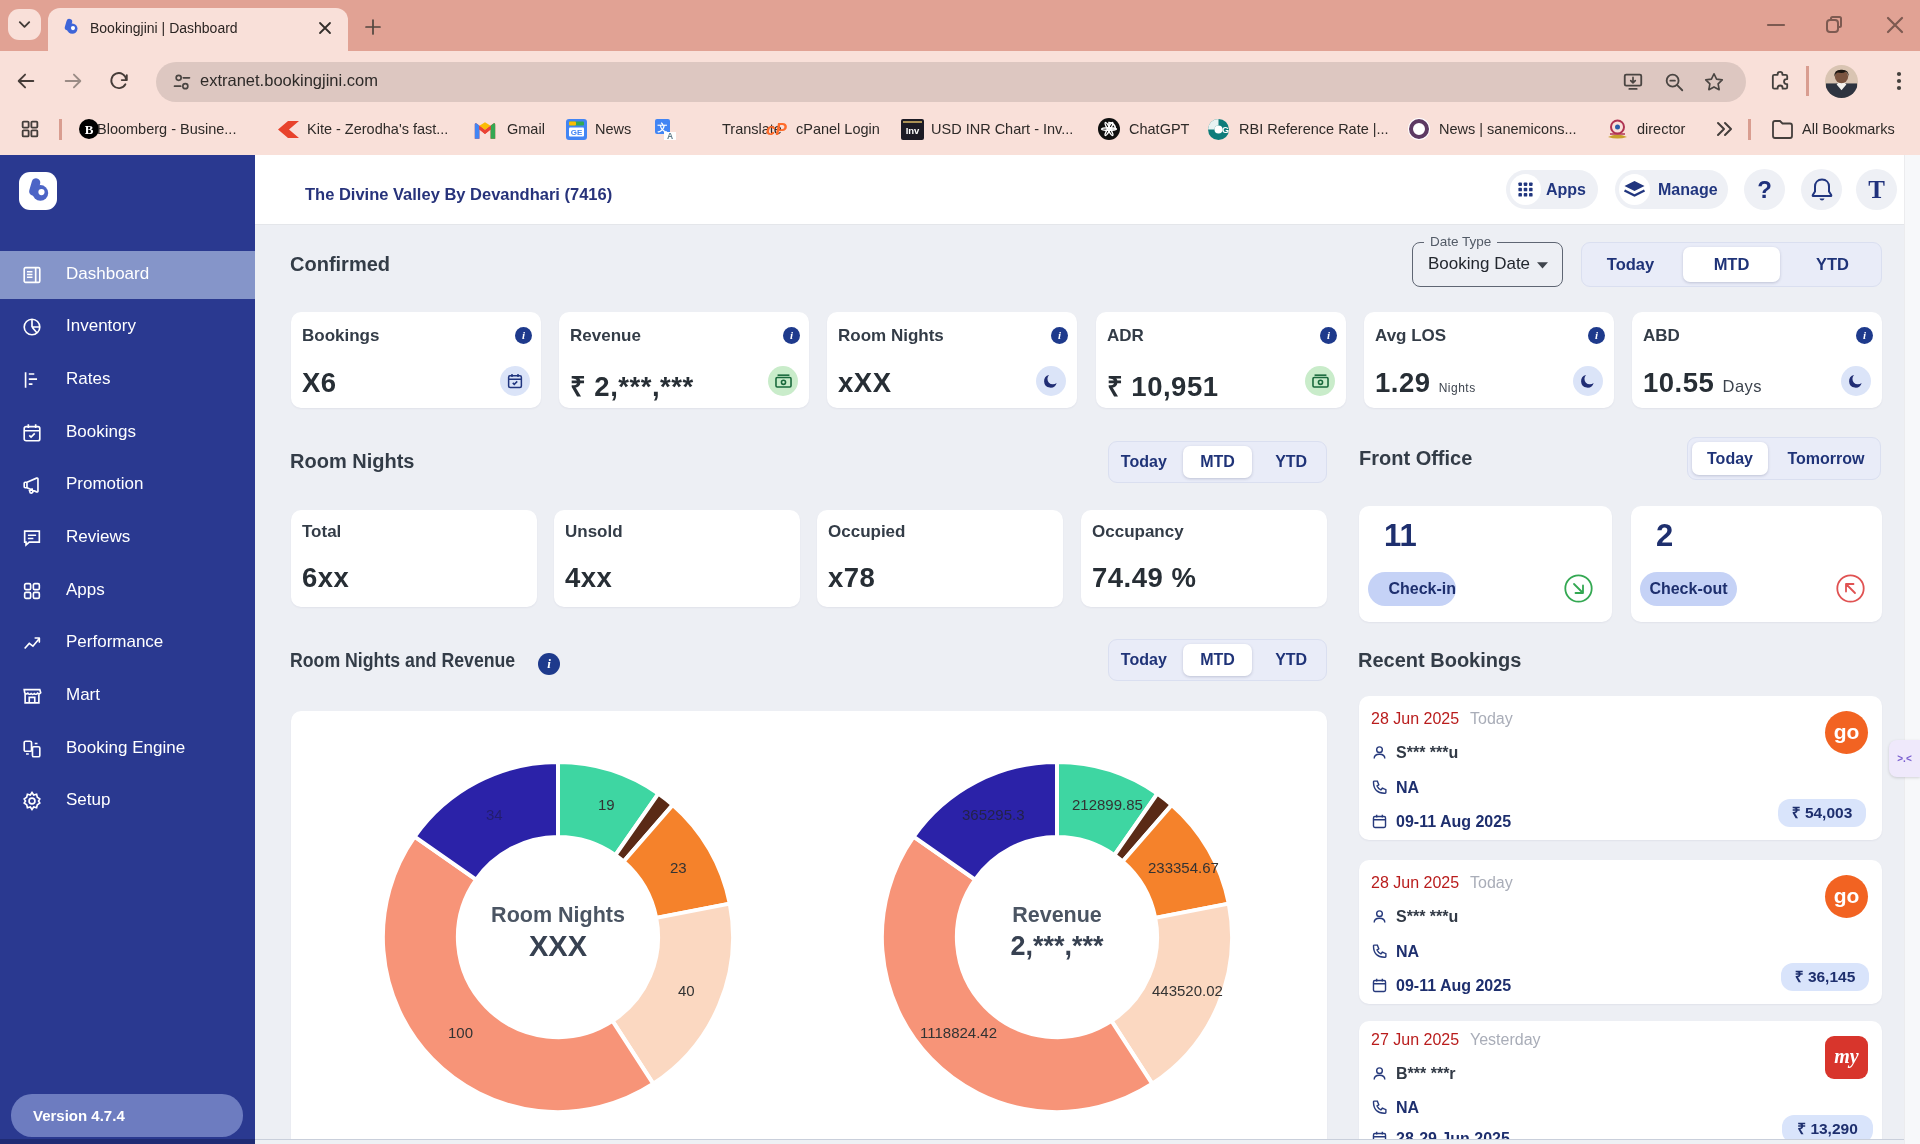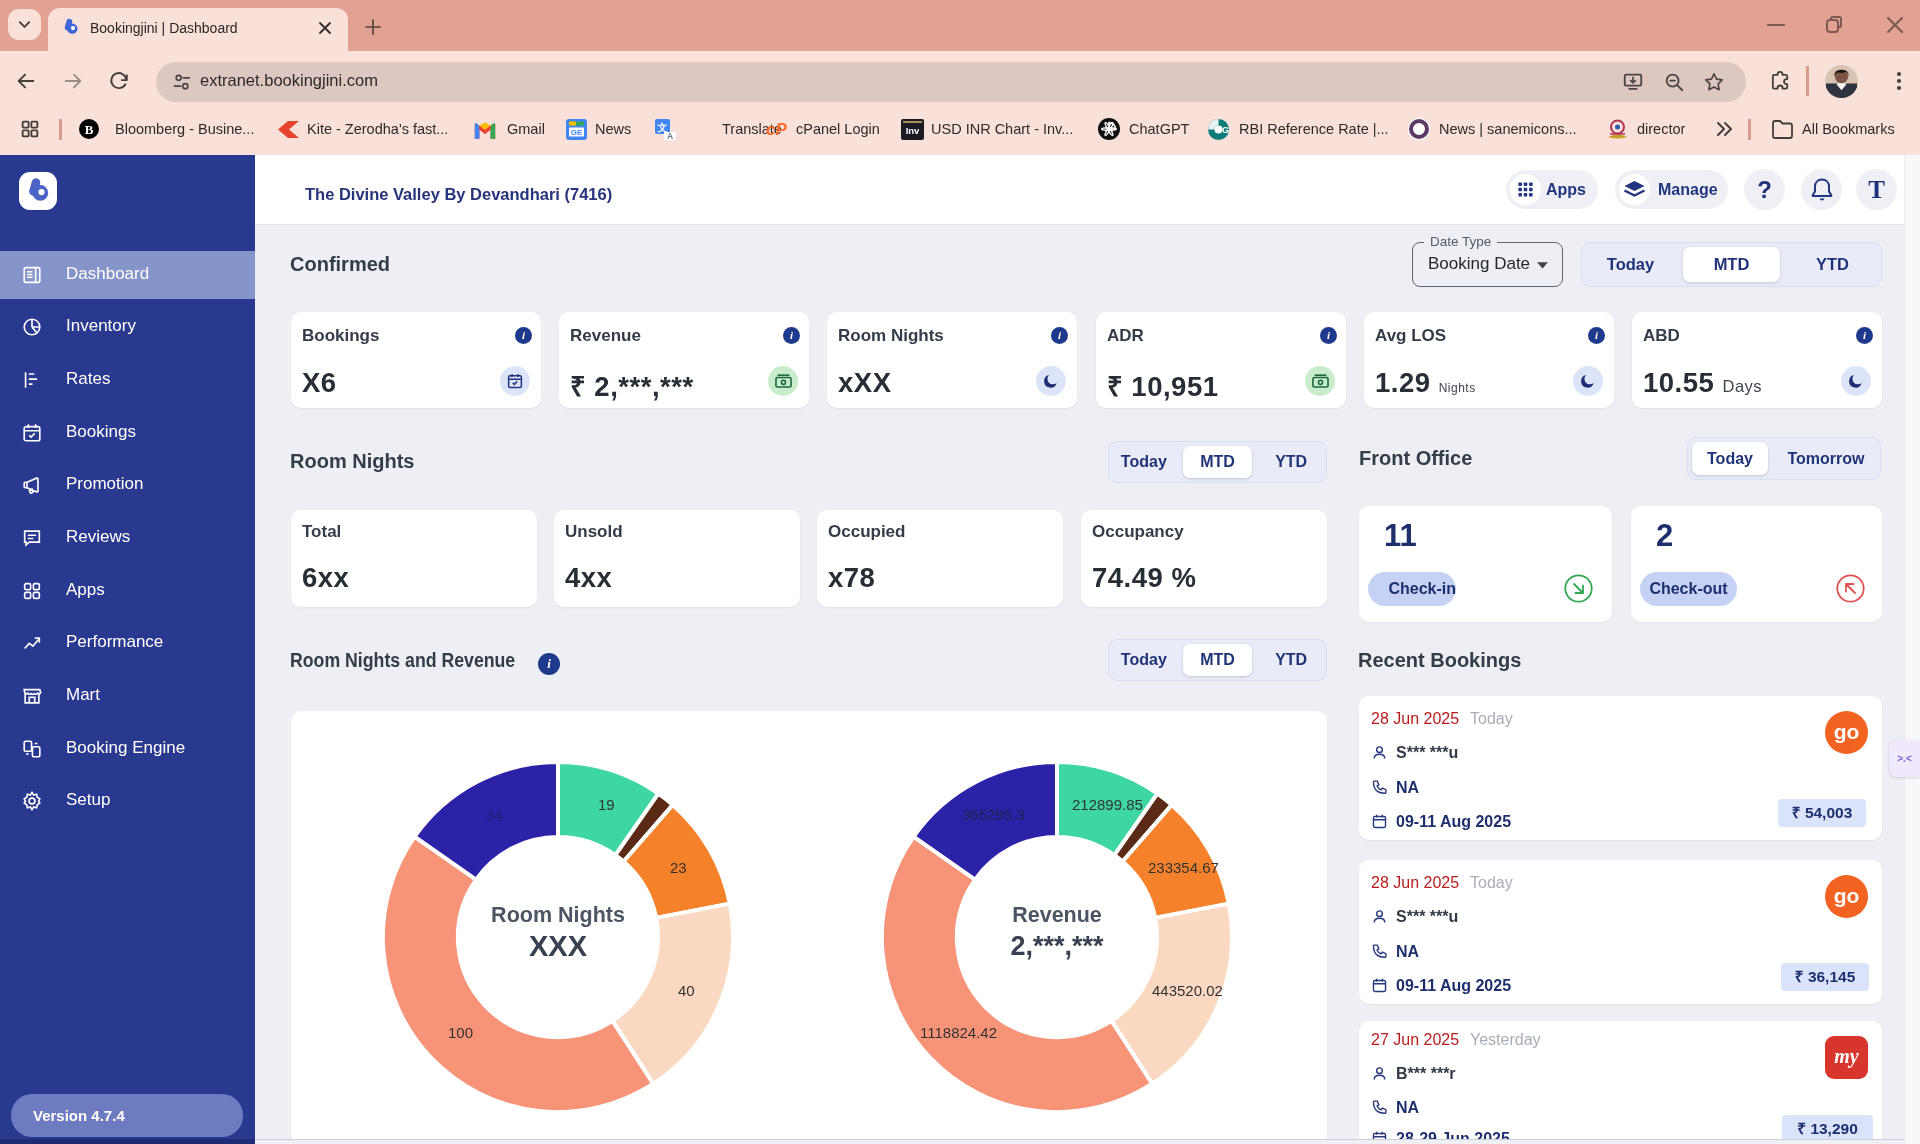--- a/index.html
+++ b/index.html
@@ -37,21 +37,21 @@
   .statlabel { position:absolute; font-size:17px; font-weight:600; color:#333c47; }
   .statval { position:absolute; font-size:27.5px; font-weight:bold; color:#272e35; letter-spacing:.5px; }
   .info { position:absolute; width:17px; height:17px; border-radius:50%; background:#1e3a8c; color:#fff; font-size:11px; font-weight:bold; text-align:center; line-height:17px; font-style:italic; font-family:"Liberation Serif",serif; }
   .iconcirc { position:absolute; width:30px; height:30px; border-radius:50%; display:flex; align-items:center; justify-content:center; }
   .blueic { background:#dbe4f8; }
   .greenic { background:#c9ecca; }
   
   .bk-date { position:absolute; font-size:16px; font-weight:normal; color:#b91c1c; }
   .bk-rel { position:absolute; font-size:16px; color:#a9adb8; }
   .bk-row { position:absolute; font-size:16px; font-weight:bold; color:#1e2f6e; }
-  .bk-price { position:absolute; background:#d9e4fb; border-radius:4px; color:#1e2f6e; font-weight:bold; font-size:15.5px; text-align:center; }
+  .bk-price { position:absolute; background:#d9e4fb; border-radius:12px; color:#1e2f6e; font-weight:bold; font-size:15.5px; text-align:center; }
 </style>
 </head>
 <body>
 
 <div class="abs" id="tabstrip"></div>
 <div class="abs" id="toolbar"></div>
 <div class="abs" id="bookmarks"></div>
 <div class="abs chev-btn"></div>
 <div class="abs tab"></div>
 <svg class="abs" style="left:17px;top:17px" width="15" height="15" viewBox="0 0 16 16">
@@ -146,21 +146,21 @@
       <rect x="13.5" y="4" width="6.5" height="6.5" rx="1"></rect>
       <rect x="4" y="13.5" width="6.5" height="6.5" rx="1"></rect>
       <rect x="13.5" y="13.5" width="6.5" height="6.5" rx="1"></rect>
     </g>
   </svg>
 <div class="abs" style="left:59px;top:119px;width:2.5px;height:21px;background:#d99d90"></div>
 <svg class="abs" style="left:79px;top:119px" width="20" height="20" viewBox="0 0 20 20">
     <circle cx="10" cy="10" r="10" fill="#000"></circle>
     <text x="10" y="14.5" font-size="13" font-weight="bold" fill="#fff" text-anchor="middle" font-family="Liberation Serif,serif">B</text>
   </svg>
-<div class="abs bm" style="left:115px;top:121px">Bloomberg - Busine...</div>
+<div class="abs bm" style="left:97px;top:121px">Bloomberg - Busine...</div>
 <svg class="abs" style="left:278px;top:121px" width="21" height="17" viewBox="0 0 21 17">
     <path d="M0 8.5 L10 0 L21 0 L11 8.5 L21 17 L10 17 Z" fill="#e8432c"></path>
   </svg>
 <div class="abs bm" style="left:307px;top:121px">Kite - Zerodha's fast...</div>
 <svg class="abs" style="left:474px;top:122px" width="22" height="17" viewBox="0 0 22 17">
     <path d="M1 17 L1 3 L11 11 L21 3 L21 17 L17 17 L17 8.5 L11 13 L5 8.5 L5 17 Z" fill="none"></path>
     <path d="M0.8 16.8 V2.5 Q0.8 0.5 2.6 1.5 L11 8 L19.4 1.5 Q21.2 0.5 21.2 2.5 V16.8 H16.6 V7.6 L11 12 L5.4 7.6 V16.8 Z" fill="#ea4335"></path>
     <path d="M0.8 16.8 V2.5 Q0.8 0.5 2.6 1.5 L5.4 3.7 V16.8 Z" fill="#4285f4"></path>
     <path d="M21.2 16.8 V2.5 Q21.2 0.5 19.4 1.5 L16.6 3.7 V16.8 Z" fill="#34a853"></path>
     <path d="M5.4 3.7 L11 8 L16.6 3.7 L11 0.2 Z" fill="#fbbc04"></path>

